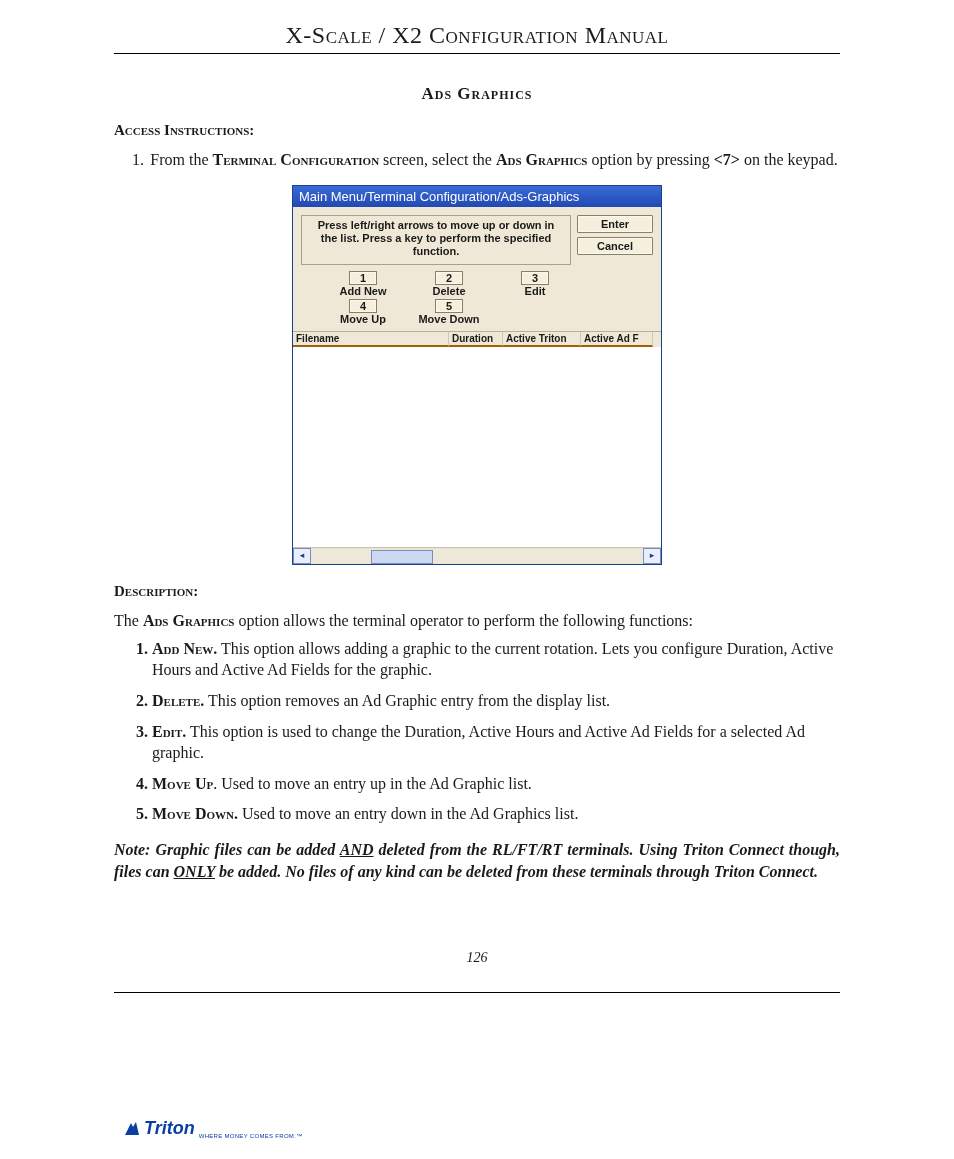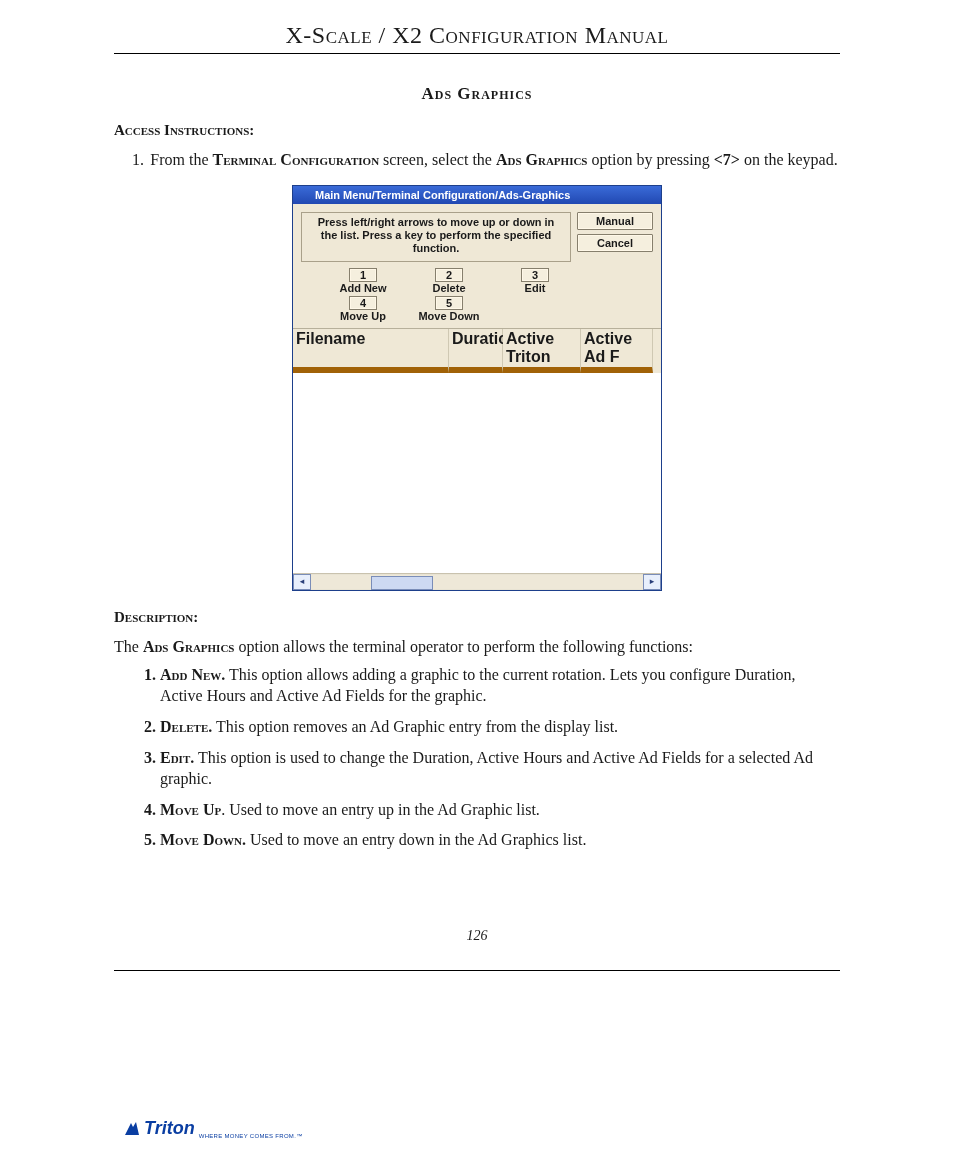--- a/index.html
+++ b/index.html
@@ -49,21 +49,21 @@
     line-height: 1.35;
   }
   .sc { font-variant: small-caps; font-weight: bold; }
   ol.access {
     margin: 8px 0 10px 14px;
     padding: 0 0 0 20px;
     text-align: center;
   }
   ol.access > li { margin-bottom: 4px; }
   ol.desc { margin: 6px 0 8px 14px; padding: 0 0 0 24px; }
-  ol.desc > li { margin: 6px 0 9px 8px; }
+  ol.desc > li { margin: 6px 0 9px 0; }
 
   .note {
     font-style: italic;
     font-weight: bold;
     text-align: justify;
     margin: 14px 0 0 0;
   }
   .note .u { text-decoration: underline; }
 
   
@@ -75,23 +75,23 @@
   .win {
     width: 368px;
     background: #efe8d6;
     border: 1px solid #1d3f8b;
     font-family: Tahoma, Arial, sans-serif;
     font-size: 11px;
   }
   .win-title {
     background: linear-gradient(#3a6bd8, #2148b2);
     color: #fff;
-    font-weight: bold;
-    padding: 3px 22px;
-    font-size: 11px;
+    font-weight: normal;
+    padding: 3px 6px;
+    font-size: 13px;
   }
   .win-upper {
     display: flex;
     gap: 6px;
     padding: 8px 8px 0 8px;
   }
   .instr-box {
     border: 1px solid #a9a08a;
     background: #efe8d6;
     padding: 3px 6px 6px 6px;
@@ -142,25 +142,25 @@
     margin-top: 0;
   }
   .grid-hdr {
     display: grid;
     grid-template-columns: 156px 54px 78px 72px;
     border-top: 1px solid #b7b09b;
     margin-top: 2px;
   }
   .grid-hdr > div {
     border-right: 1px solid #cfc8b3;
-    border-bottom: 6px solid #a16207;
+    border-bottom: 2px solid #a16207;
     background: #efe8d6;
     padding: 1px 3px;
     font-weight: bold;
-    font-size: 16px;
+    font-size: 10px;
   }
   .grid-body {
     height: 200px;
     background: #fff;
     border-top: 0;
   }
   .hscroll {
     display: flex;
     align-items: center;
     height: 16px;
@@ -231,21 +231,21 @@
       <li>From the <span class="sc">Terminal Configuration</span> screen, select the <span class="sc">Ads Graphics</span> option by pressing <b>&lt;7&gt;</b> on the keypad.</li>
     </ol>
 
   <div class="screenshot-wrap">
     <div class="win">
       <div class="win-title">Main Menu/Terminal Configuration/Ads-Graphics</div>
 
       <div class="win-upper">
         <div class="instr-box">Press left/right arrows to move up or down in the list.  Press a key to perform the specified function.</div>
         <div class="side-btns">
-          <div class="wbtn">Manual</div>
+          <div class="wbtn">Enter</div>
           <div class="wbtn">Cancel</div>
         </div>
       </div>
 
       <div class="num-grid" id="num-grid">
           <div class="num-cell"><div class="key">1</div><div class="lbl">Add New</div></div>
           <div class="num-cell"><div class="key">2</div><div class="lbl">Delete</div></div>
           <div class="num-cell"><div class="key">3</div><div class="lbl">Edit</div></div>
           <div class="num-cell"><div class="key">4</div><div class="lbl">Move Up</div></div>
           <div class="num-cell"><div class="key">5</div><div class="lbl">Move Down</div></div>
@@ -275,20 +275,21 @@
   <p class="body-text" id="desc-intro" style="margin:4px 0 6px 0;font-family:Liberation Serif, serif;">The <span class="sc">Ads Graphics</span> option allows the terminal operator to perform the following functions:</p>
 
   <ol class="desc body-text" id="desc-list" style="font-weight: normal;">
       <li><span class="sc">Add New.</span>  This option allows adding a graphic to the current rotation. Lets you configure Duration, Active Hours and Active Ad Fields for the graphic.</li>
       <li><span class="sc">Delete.</span>  This option removes an Ad Graphic entry from the display list.</li>
       <li><span class="sc">Edit.</span>  This option is used to change the Duration, Active Hours and Active Ad Fields for a selected Ad graphic.</li>
       <li><span class="sc">Move Up</span>. Used to move an entry up in the Ad Graphic list.</li>
       <li><span class="sc">Move Down.</span>  Used to move an entry down in the Ad Graphics list.</li>
     </ol>
 
+  <p class="note body-text" id="note">Note:  Graphic files can be added <span class="u"> AND</span> deleted from the RL/FT/RT terminals. Using Triton Connect though, files can <span class="u">ONLY</span> be added. No files of any kind can be deleted from these terminals through Triton Connect.</p>
 
   <div style="height:70px;"></div>
 
   <div class="page-number">126</div>
   <hr class="footer-rule">
 
   <div class="footer-logo">
     <svg width="16" height="16" viewBox="0 0 16 16">
       <path d="M1 14 L7 2 L9 6 L12 1 L15 14 Z" fill="#0a3ea2"></path>
     </svg>

